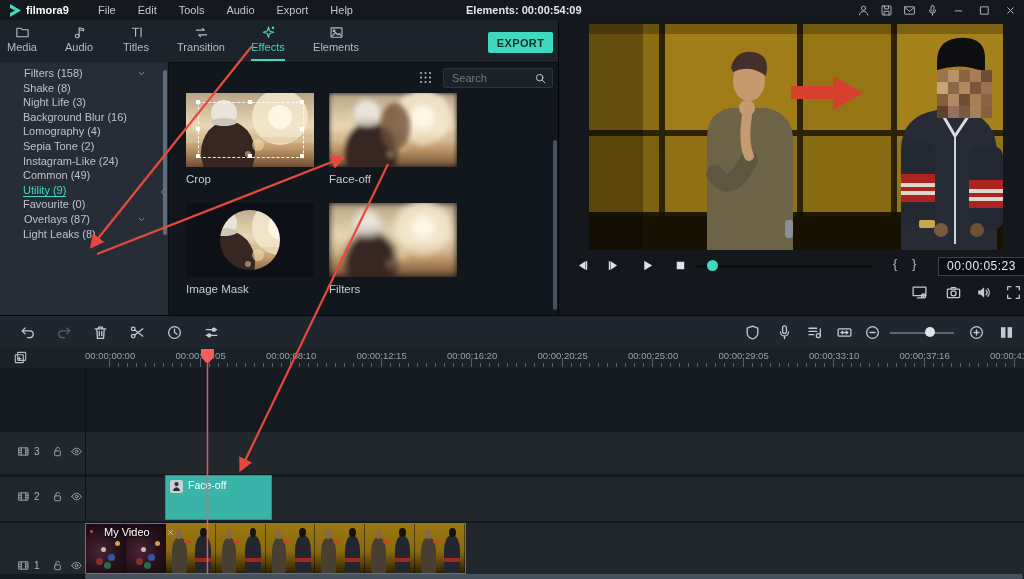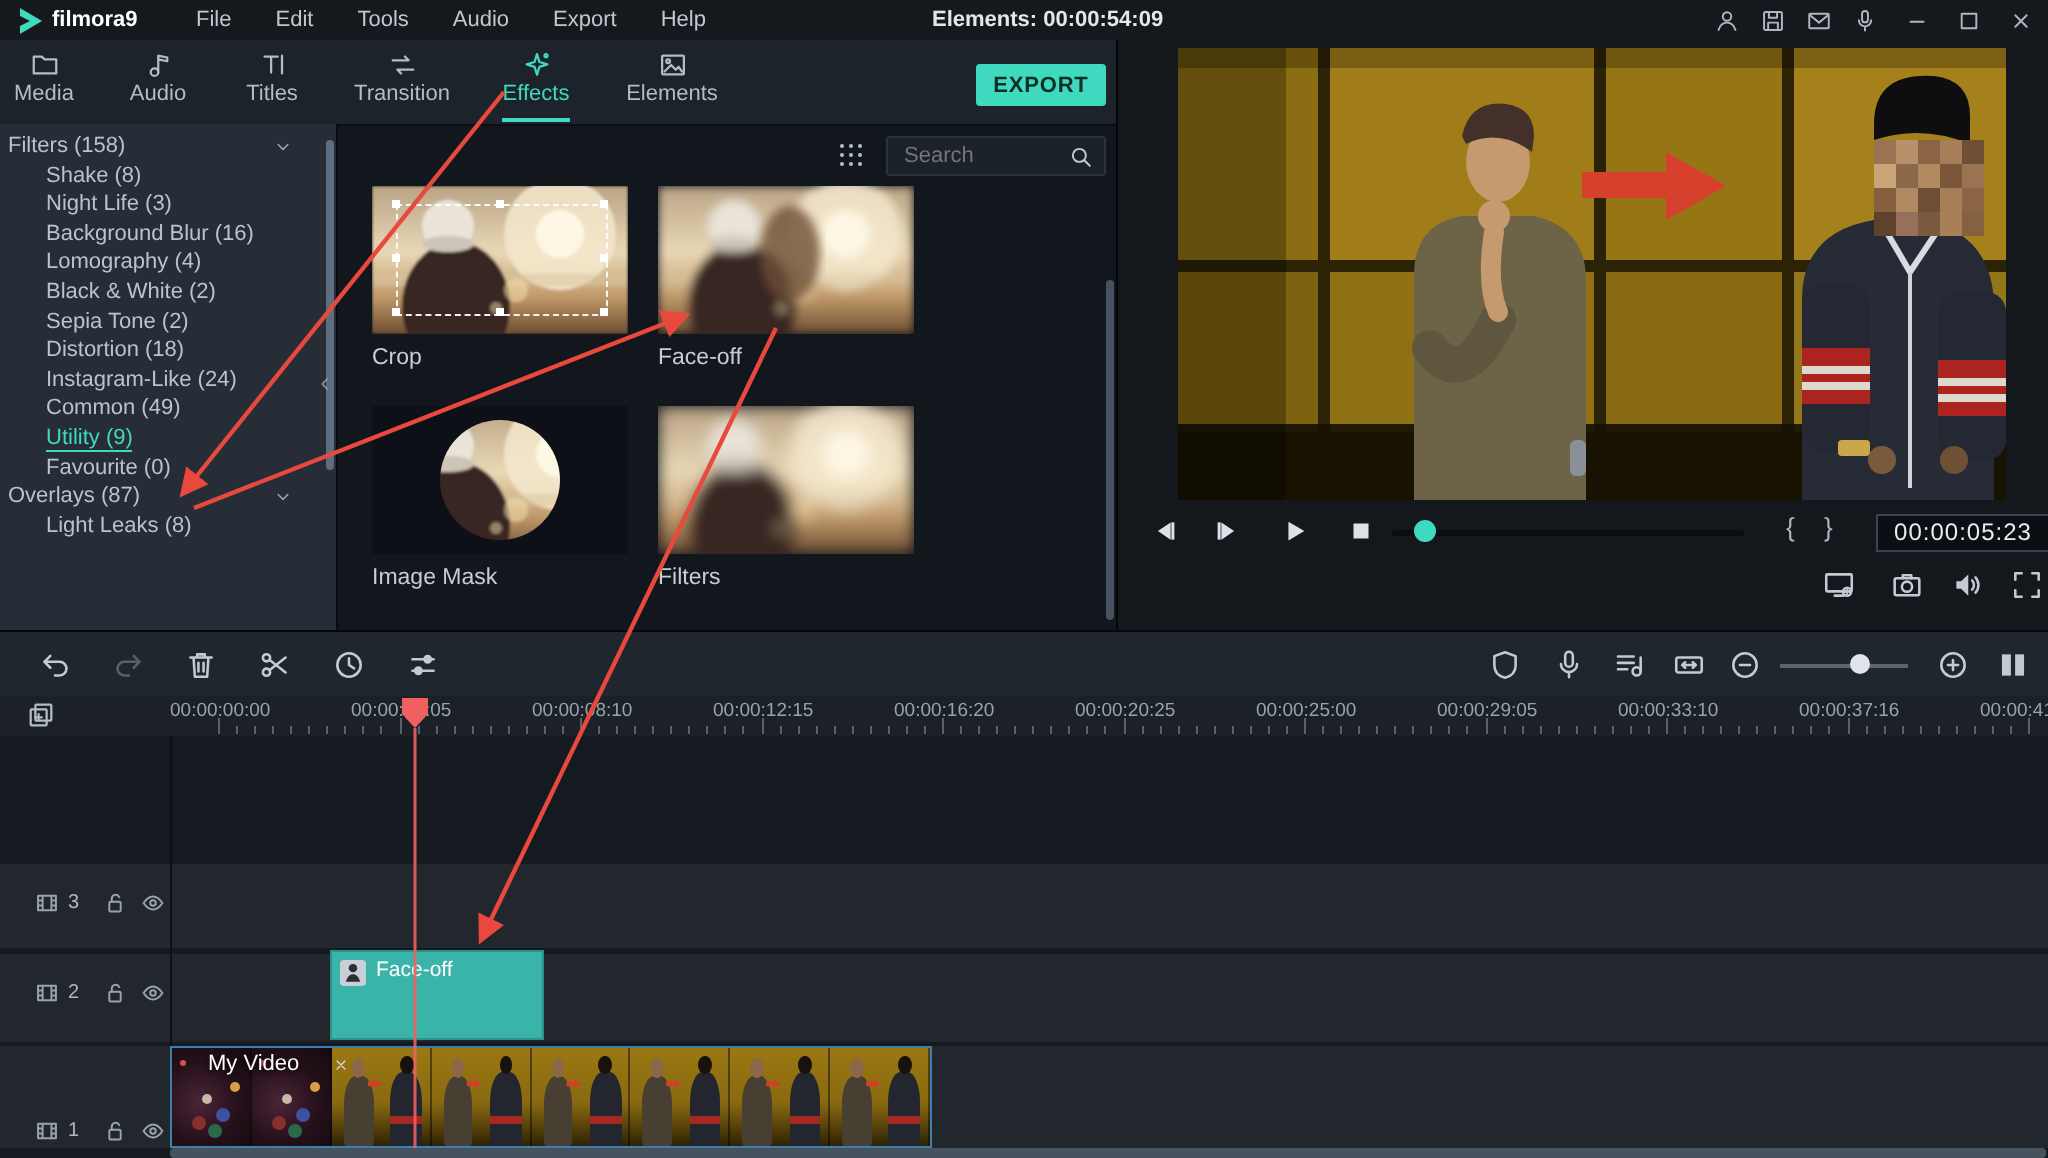--- a/index.html
+++ b/index.html
@@ -25,21 +25,21 @@
   .tab .tlabel{font-size:11px;margin-top:1px}
   .tab.active{color:var(--accent)}
   .tab .underline{display:none}
   .tab.active .underline{display:block;position:absolute;left:18px;bottom:0;width:34px;height:2px;background:var(--accent)}
   #exportbtn{position:absolute;left:488px;top:12px;width:65px;height:21px;background:var(--accent);color:#0d2f28;
              font-size:11px;font-weight:bold;border:none;border-radius:2px;letter-spacing:.4px;font-family:inherit}
   
   #sidebar{position:absolute;left:0;top:62px;width:168px;height:253px;background:#272d36;overflow:hidden;z-index:2}
   #sidebar-list{padding-top:4px}
   .side-row{position:relative;height:14.6px;line-height:14.6px;font-size:11px;color:#bac2cb;white-space:nowrap;cursor:default}
-  .side-row.lvl0{padding-left:4px}
+  .side-row.lvl0{padding-left:24px}
   .side-row.lvl1{padding-left:23px}
   .side-row .chev{position:absolute;right:21px;top:2px;width:11px;height:11px;color:#98a1ab}
   .side-row.active .lbl{color:var(--accent);border-bottom:1px solid var(--accent)}
   .vscroll{position:absolute;width:4px;background:#5c6e80;border-radius:2px}
   #side-scroll{right:1px;top:8px;height:165px}
   #fx-scroll{right:2px;top:78px;height:170px;background:#46525f}
   #collapse{position:absolute;left:157px;top:179px;width:11px;height:26px;color:#8f98a2;z-index:3}
   
   #fxpanel{position:absolute;left:168px;top:62px;width:390px;height:253px;background:#12171d;border-left:1px solid #0a0d10;z-index:1}
   .gridico{position:absolute;right:126px;top:8px;width:15px;height:15px;color:#b4bcc5}
@@ -267,23 +267,21 @@
     <div id="sidebar-list">
         <div class="side-row lvl0"><span class="lbl">Filters (158)</span><span class="chev">
             <svg viewBox="0 0 16 16" width="100%" height="100%" fill="none" stroke="currentColor" stroke-width="1.2" stroke-linecap="round" stroke-linejoin="round">
               <path d="M4.5 6.2L8 9.7l3.5-3.5"></path>
             </svg>
           </span></div>
         <div class="side-row lvl1"><span class="lbl">Shake (8)</span></div>
         <div class="side-row lvl1"><span class="lbl">Night Life (3)</span></div>
         <div class="side-row lvl1"><span class="lbl">Background Blur (16)</span></div>
         <div class="side-row lvl1"><span class="lbl">Lomography (4)</span></div>
-        <div class="side-row lvl1"><span class="lbl">Black &amp; White (2)</span></div>
         <div class="side-row lvl1"><span class="lbl">Sepia Tone (2)</span></div>
-        <div class="side-row lvl1"><span class="lbl">Distortion (18)</span></div>
         <div class="side-row lvl1"><span class="lbl">Instagram-Like (24)</span></div>
         <div class="side-row lvl1"><span class="lbl">Common (49)</span></div>
         <div class="side-row lvl1 active"><span class="lbl">Utility (9)</span></div>
         <div class="side-row lvl1"><span class="lbl">Favourite (0)</span></div>
         <div class="side-row lvl0"><span class="lbl">Overlays (87)</span><span class="chev">
             <svg viewBox="0 0 16 16" width="100%" height="100%" fill="none" stroke="currentColor" stroke-width="1.2" stroke-linecap="round" stroke-linejoin="round">
               <path d="M4.5 6.2L8 9.7l3.5-3.5"></path>
             </svg>
           </span></div>
         <div class="side-row lvl1"><span class="lbl">Light Leaks (8)</span></div>

